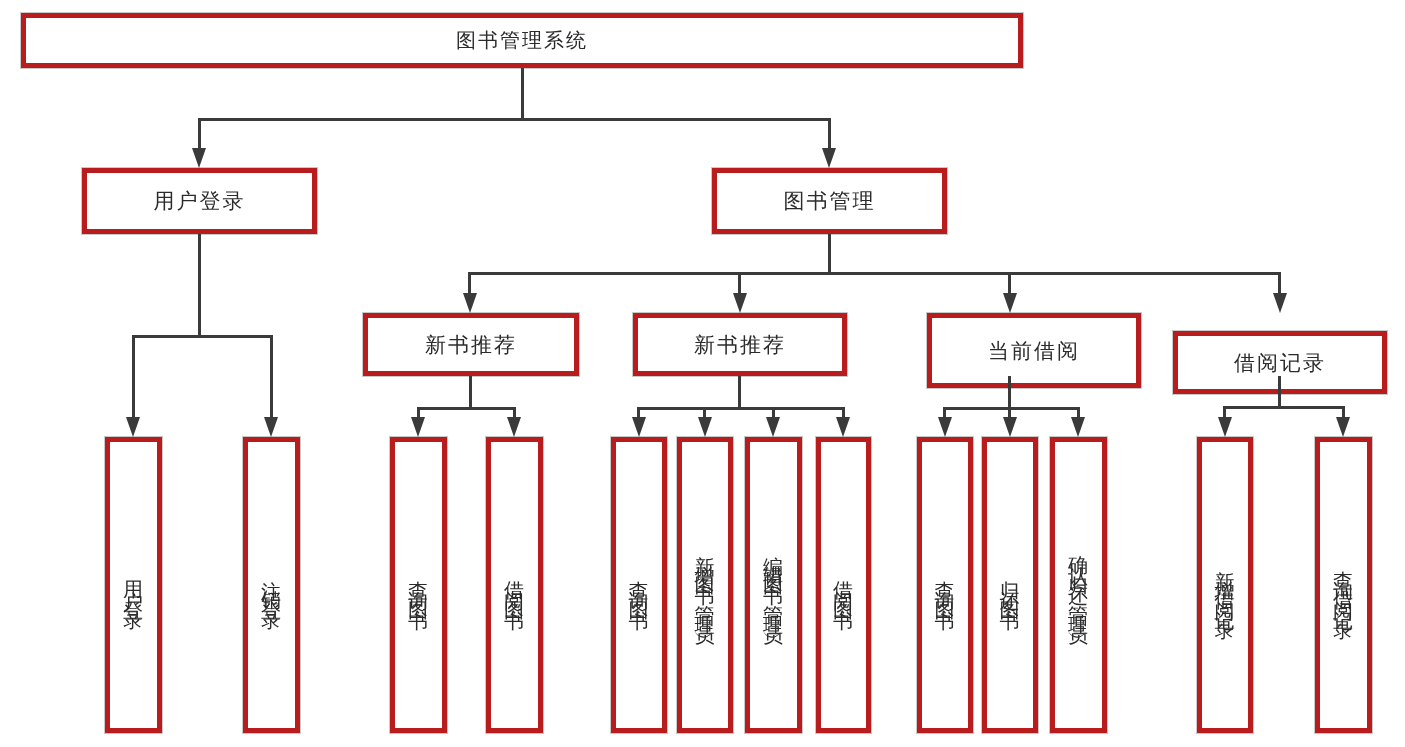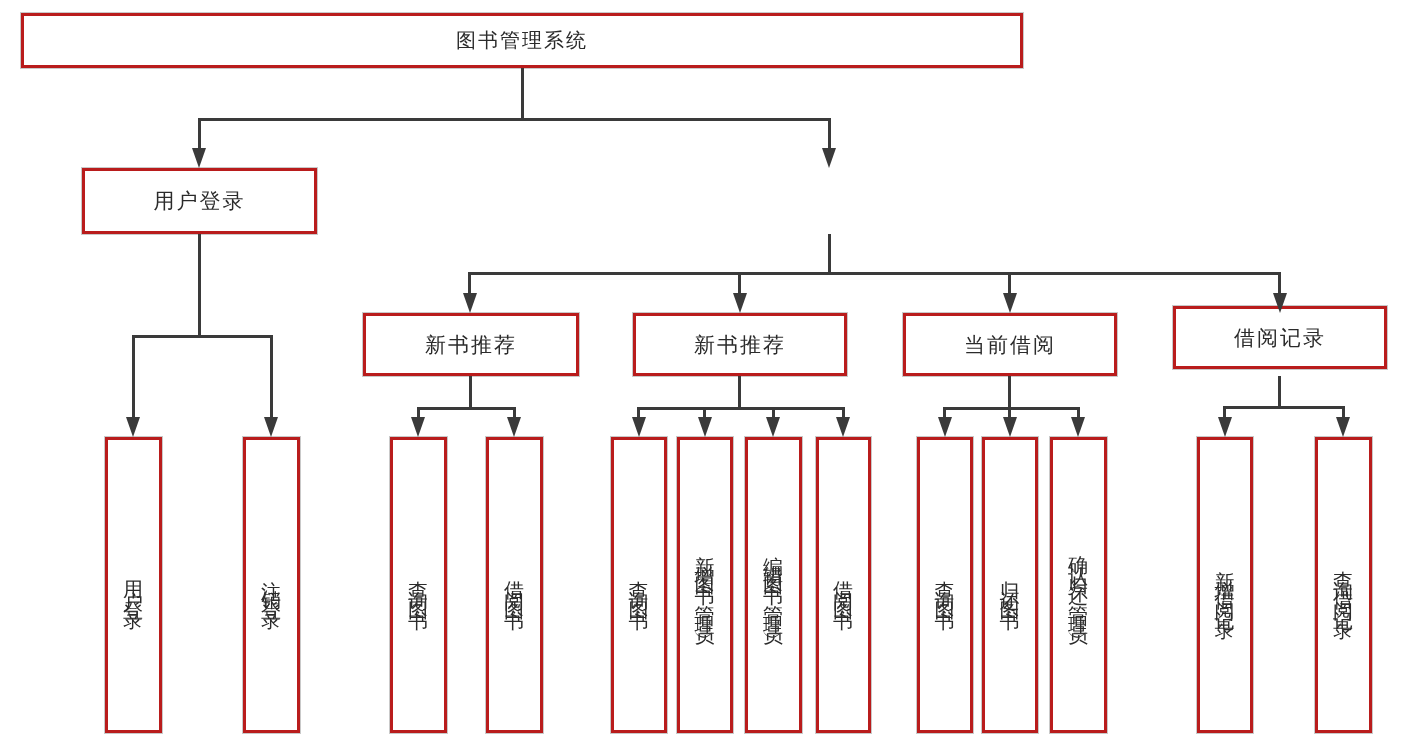--- a/index.html
+++ b/index.html
@@ -7,21 +7,21 @@
     position: relative;
     width: 1405px;
     height: 747px;
     background: #ffffff;
     font-family: "Liberation Sans", "DejaVu Sans", sans-serif;
     overflow: hidden;
   }
   .box {
     position: absolute;
     box-sizing: border-box;
-    border: 3px solid #b91c1c;
+    border: 5px solid #b91c1c;
     background: #ffffff;
     color: #2b2b2b;
     display: flex;
     align-items: center;
     justify-content: center;
     font-size: 21px;
     letter-spacing: 2px;
     box-shadow: 0 0 0 1px #c9c9c9;
     font-family: Liberation Serif, serif;
   }
@@ -63,25 +63,26 @@
   }
 </style>
 </head>
 <body>
 
 <div id="canvas">
 
   <div class="box" style="left:21px;top:13px;width:1002px;height:55px;font-size:20px">图书管理系统</div>
 
   <div class="box" style="left:82px;top:168px;width:235px;height:66px">用户登录</div>
+  <div class="box" style="left:712px;top:168px;width:235px;height:66px">图书管理</div>
 
   <div class="box" style="left:363px;top:313px;width:216px;height:63px">新书推荐</div>
   <div class="box" style="left:633px;top:313px;width:214px;height:63px">新书推荐</div>
-  <div class="box" style="left:903px;top:313px;width:214px;height:63px">当前借阅</div>
-  <div class="box" style="left:1173px;top:306px;width:214px;height:63px">借阅记录</div>
+  <div class="box" style="left:927px;top:313px;width:214px;height:75px">当前借阅</div>
+  <div class="box" style="left:1173px;top:331px;width:214px;height:63px">借阅记录</div>
 
   <div class="box v" style="left:105px;top:437px;width:57px;height:296px">用户登录</div>
   <div class="box v" style="left:243px;top:437px;width:57px;height:296px">注销登录</div>
   <div class="box v" style="left:390px;top:437px;width:57px;height:296px">查询图书</div>
   <div class="box v" style="left:486px;top:437px;width:57px;height:296px">借阅图书</div>
   <div class="box v" style="left:611px;top:437px;width:56px;height:296px">查询图书</div>
   <div class="box v" style="left:677px;top:437px;width:56px;height:296px">新增图书（管理员）</div>
   <div class="box v" style="left:745px;top:437px;width:57px;height:296px">编辑图书（管理员）</div>
   <div class="box v" style="left:816px;top:437px;width:55px;height:296px">借阅图书</div>
   <div class="box v" style="left:917px;top:437px;width:56px;height:296px">查询图书</div>

